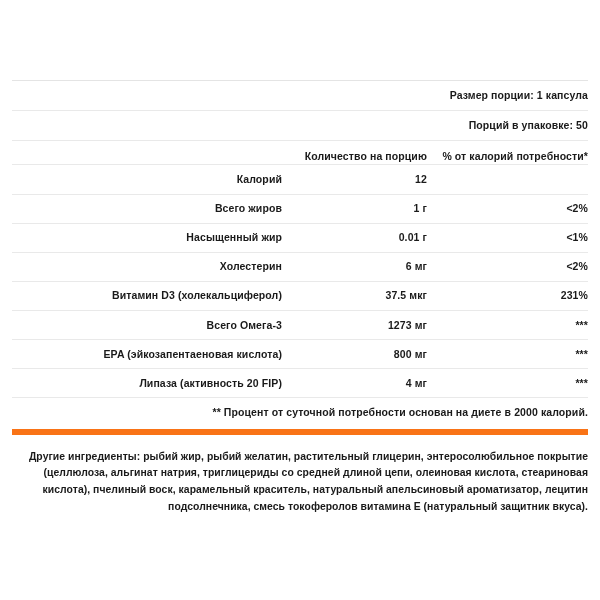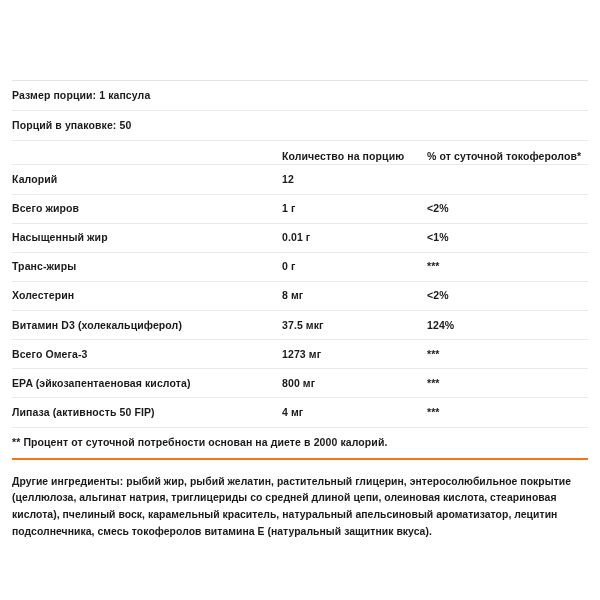--- a/index.html
+++ b/index.html
@@ -15,20 +15,21 @@
     color: #1a1a1a;
     -webkit-font-smoothing: antialiased;
     overflow: hidden;
   }
   .page {
     width: 600px;
     height: 600px;
     position: relative;
     box-sizing: border-box;
     padding: 0 12px;
+    text-align: right;
   }
   .spacer-top { height: 80px; }
 
   
   .facts-table {
     width: 576px;
     border-collapse: collapse;
     table-layout: fixed;
     font-size: 10.5px;
     font-weight: 700;
@@ -51,21 +52,21 @@
     font-weight: 700;
     padding-top: 9px;
     padding-bottom: 1px;
   }
   .note-row td {
     font-weight: 700;
     padding-top: 8px;
     padding-bottom: 8px;
   }
   .note-row.last td { padding-bottom: 9px; }
-  .facts-table tr.note-row.last { border-bottom: 2px solid #f97316; }
+  .facts-table tr.note-row.last { border-bottom: 6px solid #f97316; }
 
   
   .prose {
     font-size: 10.4px;
     font-weight: 700;
     line-height: 1.62;
     color: #1a1a1a;
     letter-spacing: 0.05px;
     margin: 0;
     width: 576px;
@@ -91,74 +92,69 @@
         <td colspan="3">Размер порции: 1 капсула</td>
       </tr>
 
       <tr class="row-serving">
         <td colspan="3">Порций в упаковке: 50</td>
       </tr>
 
       <tr class="head-row">
         <td></td>
         <td>Количество на порцию</td>
-        <td>% от суточной токоферолов*</td>
+        <td>% от калорий потребности*</td>
       </tr>
 
       <tr>
         <td>Калорий</td>
         <td>12</td>
         <td></td>
       </tr>
 
       <tr>
         <td>Всего жиров</td>
         <td>1 г</td>
         <td>&lt;2%</td>
       </tr>
 
       <tr>
         <td>Насыщенный жир</td>
         <td>0.01 г</td>
         <td>&lt;1%</td>
       </tr>
 
-      <tr>
-        <td>Транс-жиры</td>
-        <td>0 г</td>
-        <td>***</td>
-      </tr>
 
       <tr>
         <td>Холестерин</td>
-        <td>8 мг</td>
+        <td>6 мг</td>
         <td>&lt;2%</td>
       </tr>
 
       <tr>
         <td>Витамин D3 (холекальциферол)</td>
         <td>37.5 мкг</td>
-        <td>124%</td>
+        <td>231%</td>
       </tr>
 
       <tr>
         <td>Всего Омега-3</td>
         <td>1273 мг</td>
         <td>***</td>
       </tr>
 
       <tr>
         <td>EPA (эйкозапентаеновая кислота)</td>
         <td>800 мг</td>
         <td>***</td>
       </tr>
 
 
       <tr>
-        <td>Липаза (активность 50 FIP)</td>
+        <td>Липаза (активность 20 FIP)</td>
         <td>4 мг</td>
         <td>***</td>
       </tr>
 
 
       <tr class="note-row last">
         <td colspan="3">** Процент от суточной потребности основан на диете в 2000 калорий.</td>
       </tr>
 
     </tbody>

